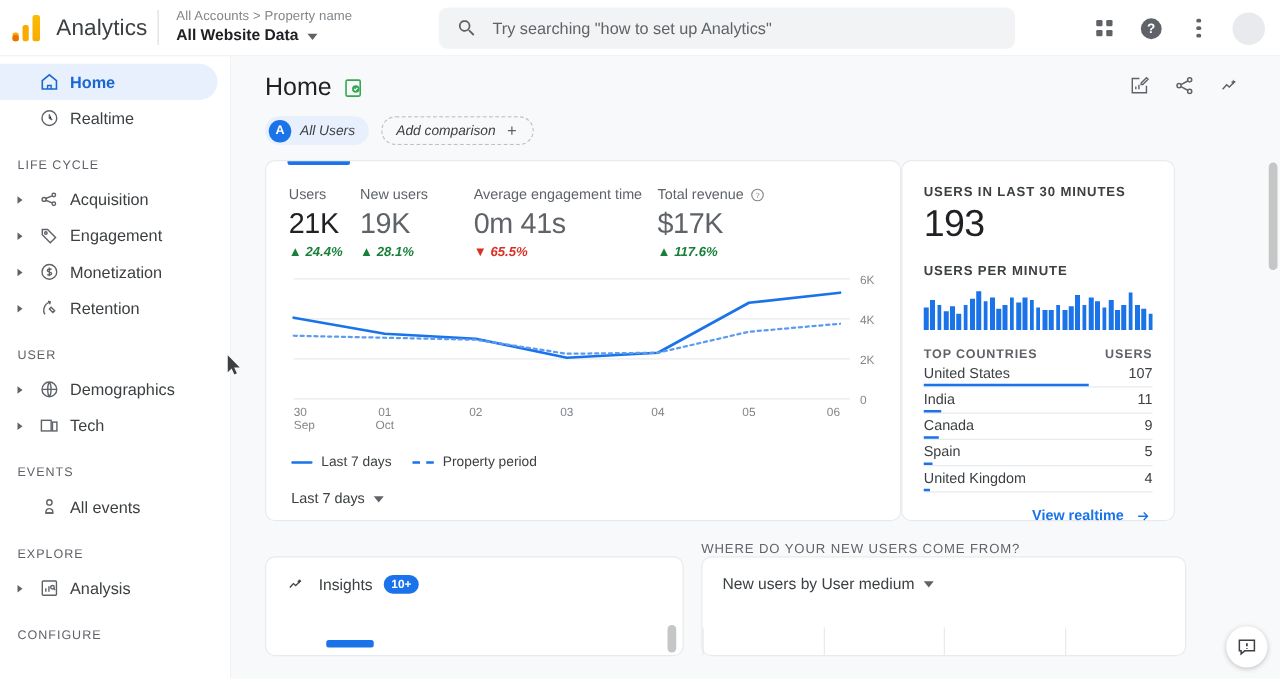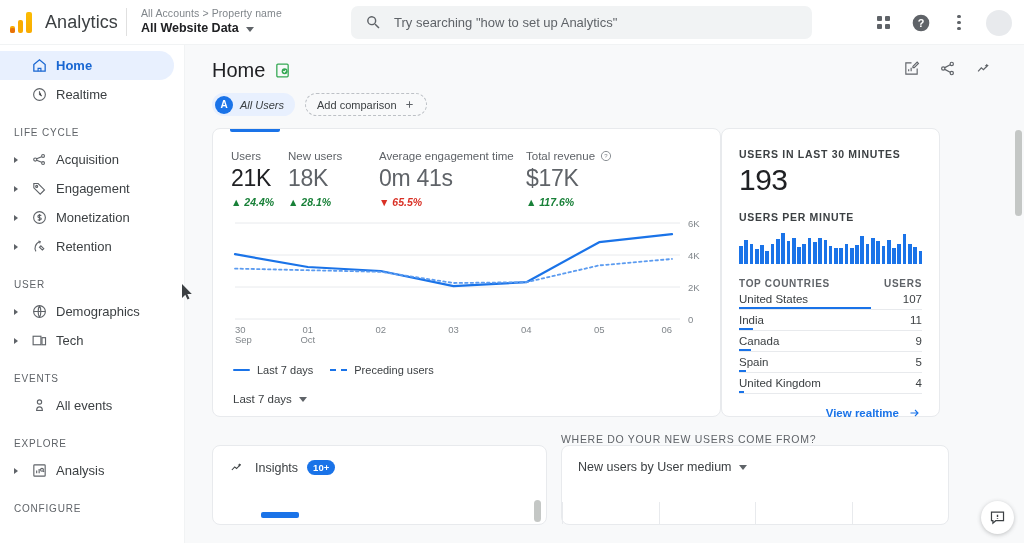--- a/index.html
+++ b/index.html
@@ -86,20 +86,21 @@
     background: #e8f0fe; border-radius: 12px; padding: 0 11px 0 3px;
   }
   .chip-av { width: 18px; height: 18px; border-radius: 50%; background: #1a73e8;
              color: #fff; font-size: 10px; font-weight: bold;
              display: flex; align-items: center; justify-content: center; }
   .chip-lbl { font-size: 11px; color: #3c4043; font-style: italic; }
   .chip-add {
     display: flex; align-items: center; gap: 7px; height: 23px; padding: 0 11px;
     border: 1px dashed #bdc1c6; border-radius: 12px; font-size: 11px; color: #3c4043;
     background: transparent;
+    font-style: italic;
   }
 
   .cards { display: flex; padding: 12px 22px 0 27px; }
   .card { background: #fff; border: 1px solid #e8eaed; border-radius: 8px; }
   .card-main { width: 509px; height: 289px; position: relative; }
   .card-rt { width: 219px; height: 289px; position: relative; padding: 19px 17px 0; }
 
   .tab-ind { position: absolute; top: 0; left: 17px; width: 50px; height: 3px;
              background: #1a73e8; border-radius: 0 0 2px 2px; }
   .metrics { display: flex; padding: 21px 0 0 18px; }
@@ -416,21 +417,21 @@
         <div class="tab-ind"></div>
 
         <div class="metrics">
           <div class="metric" style="width:57px">
             <div class="m-lbl">Users</div>
             <div class="m-val">21K</div>
             <div class="m-dlt up">▲︎ <span>24.4%</span></div>
           </div>
           <div class="metric" style="width:91px">
             <div class="m-lbl">New users</div>
-            <div class="m-val dim">18K</div>
+            <div class="m-val dim">19K</div>
             <div class="m-dlt up">▲︎ <span>28.1%</span></div>
           </div>
           <div class="metric" style="width:147px">
             <div class="m-lbl">Average engagement time</div>
             <div class="m-val dim">0m 41s</div>
             <div class="m-dlt down">▼︎ <span>65.5%</span></div>
           </div>
           <div class="metric">
             <div class="m-lbl">
               <span>Total revenue</span>
@@ -468,21 +469,21 @@
             </svg>
         </div>
 
         <div class="legend">
           <span class="lg">
             <span class="lg-solid"></span>
             <span>Last 7 days</span>
           </span>
           <span class="lg">
             <span class="lg-dash"></span>
-            <span>Preceding users</span>
+            <span>Property period</span>
           </span>
         </div>
 
         <div class="daterange">
           <span>Last 7 days</span>
           <span class="caret"></span>
         </div>
       </div>
 
       <div class="card card-rt">

